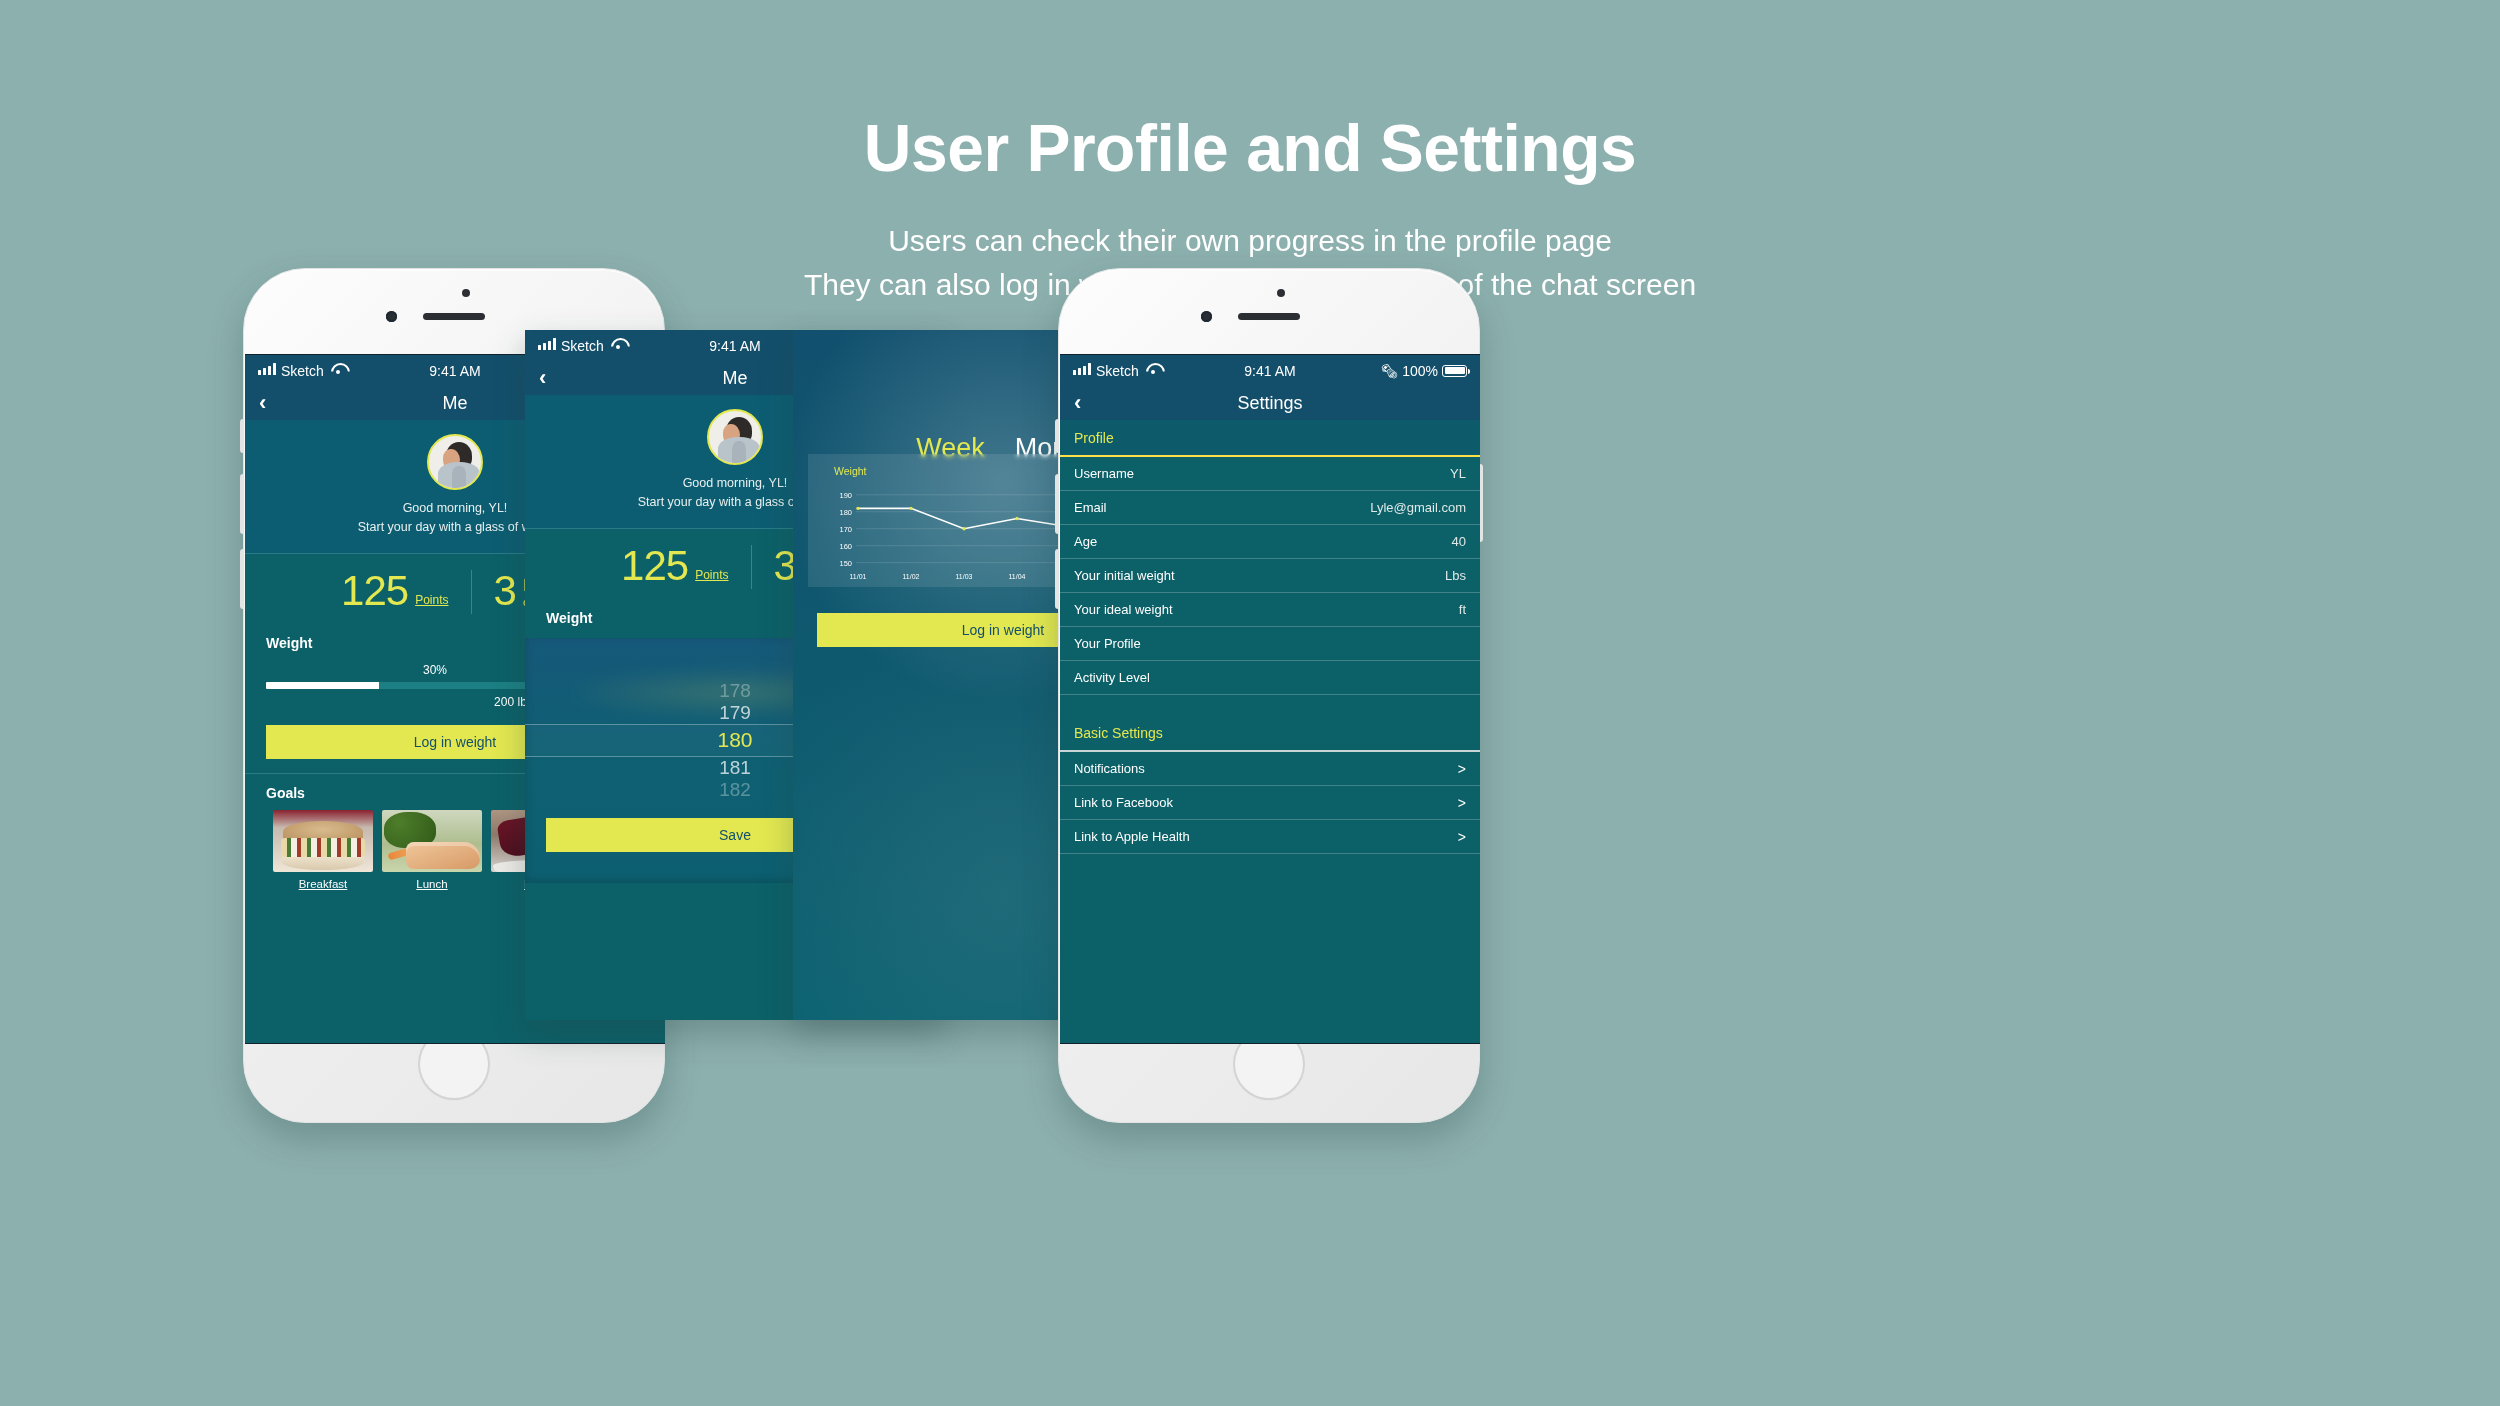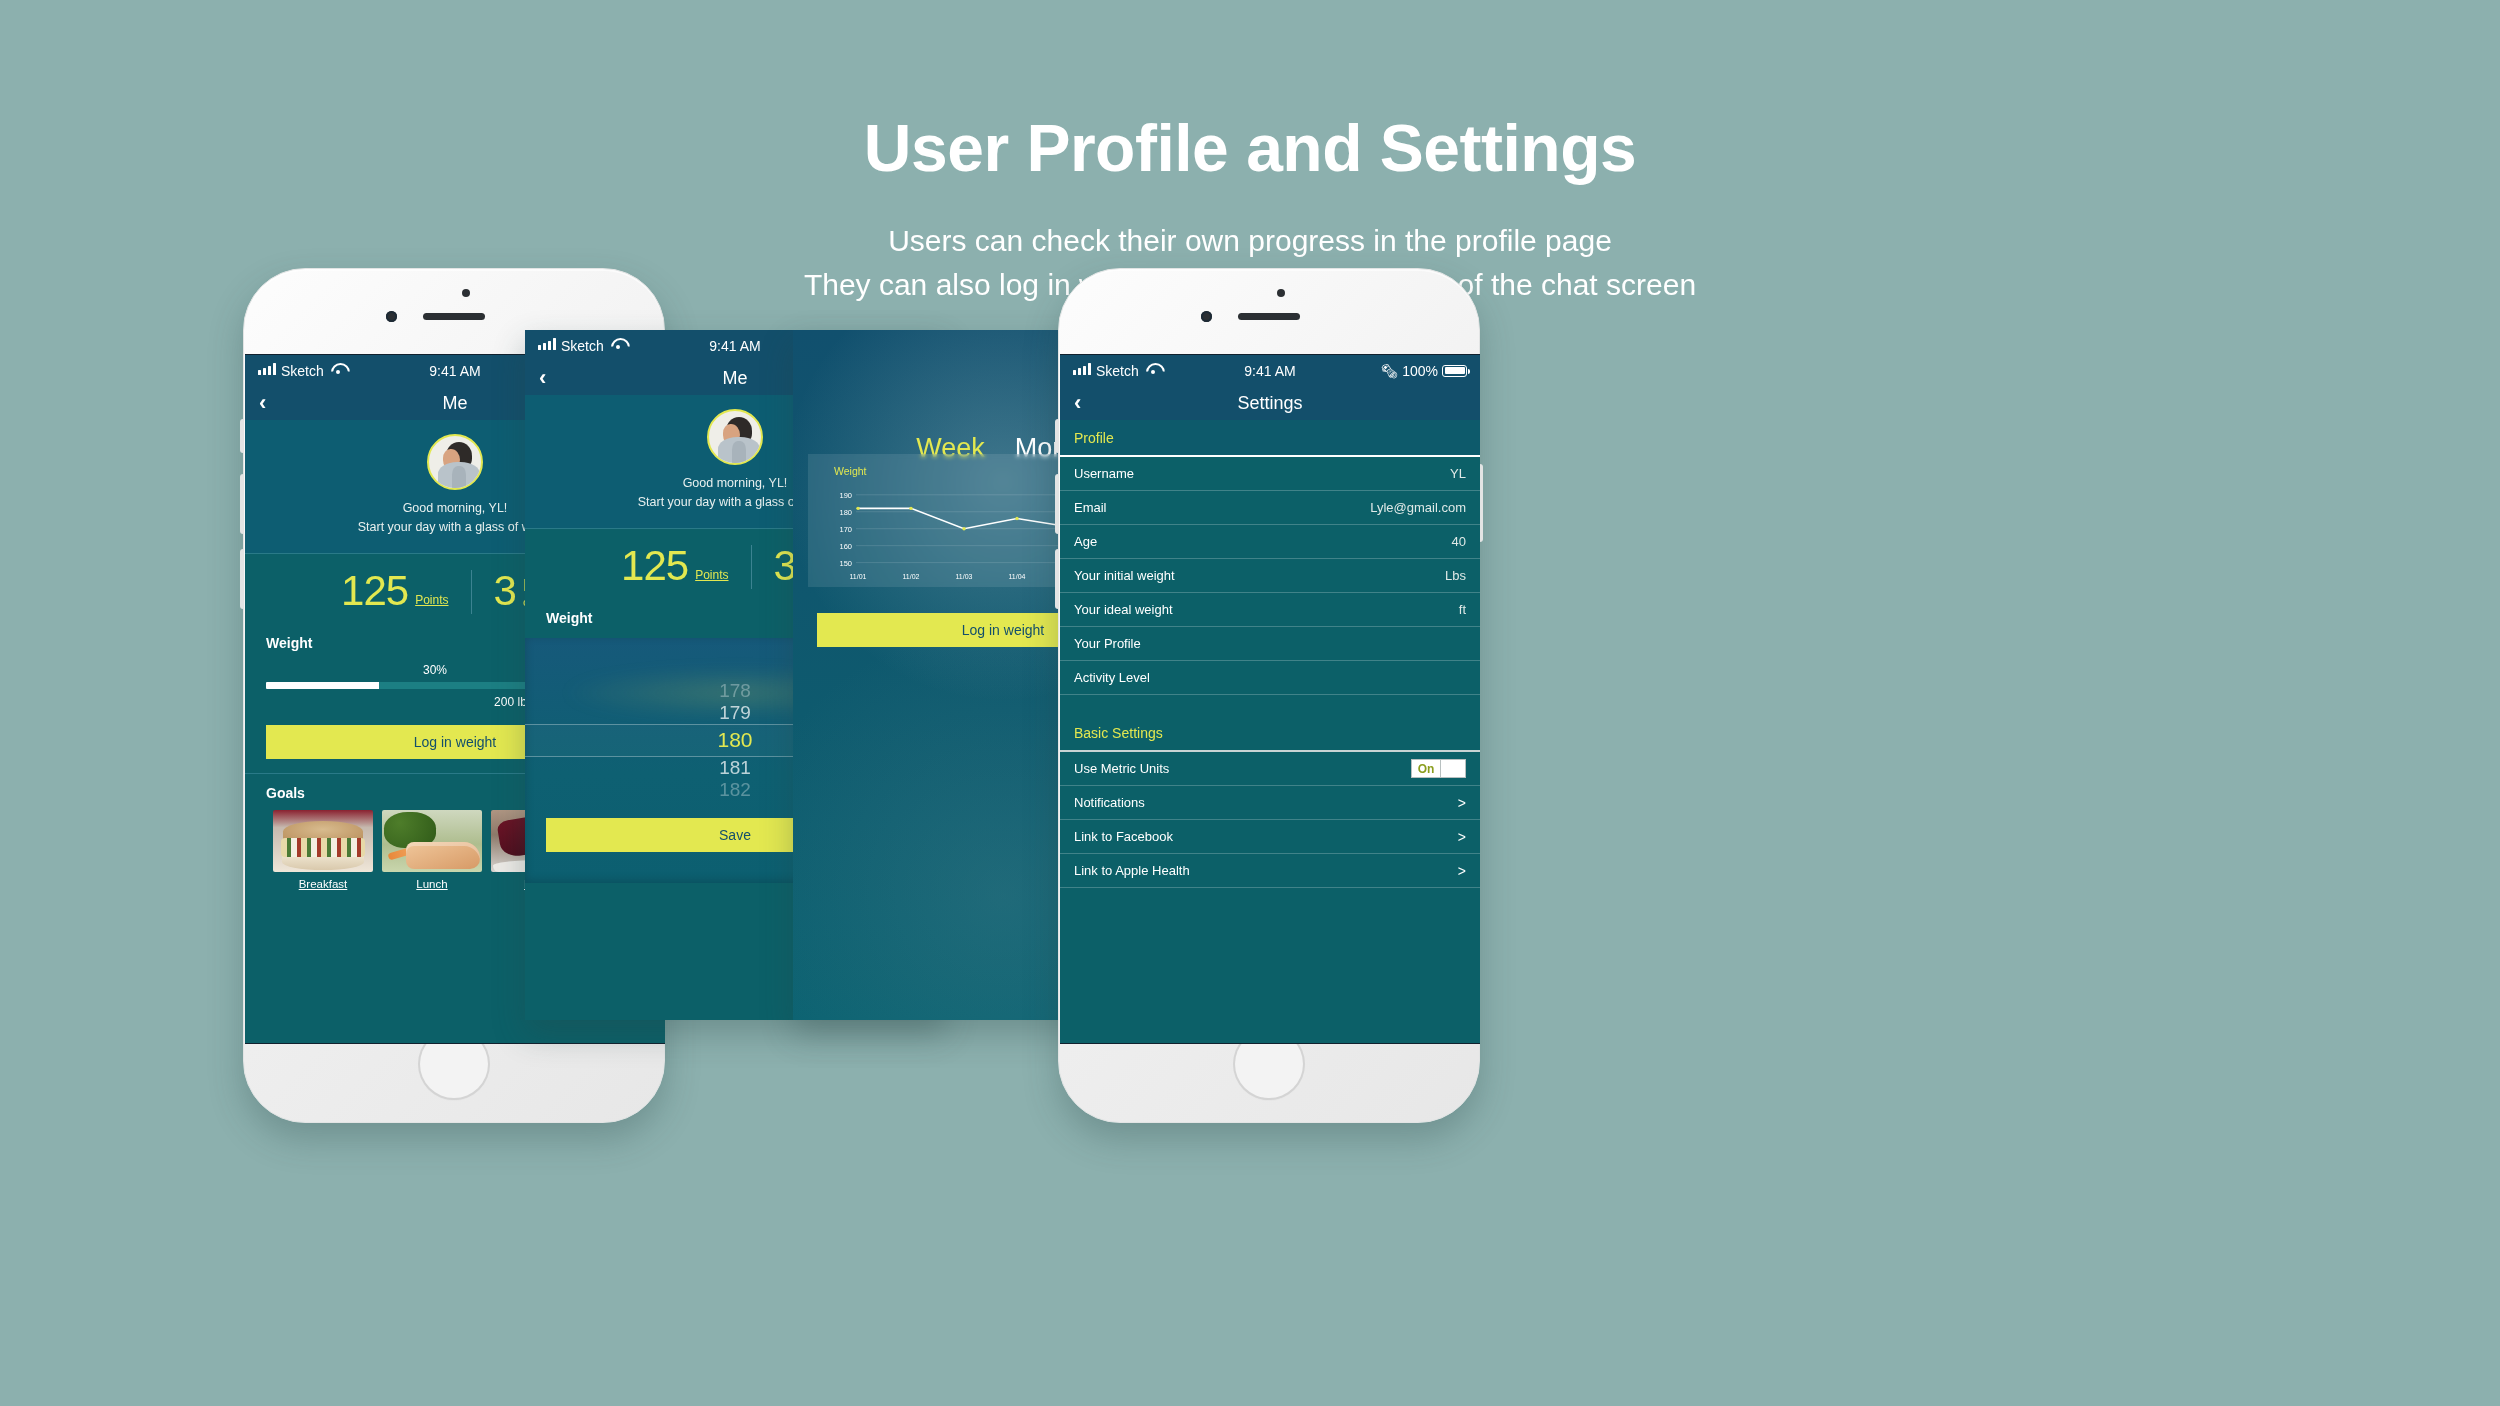--- a/index.html
+++ b/index.html
@@ -231,21 +231,21 @@
   }
   .cs-card{top:124px;}
   .cs-card-ttl{position:absolute;left:26px;top:11px;font-size:10.5px;color:#e3e850;}
   .cs-plot{position:absolute;left:16px;top:28px;width:360px;height:100px;}
   .cs-cta{position:absolute;left:24px;top:283px;width:372px;height:34px;line-height:34px;text-align:center;
     background:#e3e850;color:#134f6b;font-size:14px;border:none;cursor:pointer;
     font-family:"Liberation Sans", sans-serif;}
 
   
   .settings{background:#0c6068;height:calc(100% - 65px);overflow:hidden;}
-  .sec-head{background:#0d5a6b;padding:9px 14px 8px;border-bottom:2px solid #ffffff;}
+  .sec-head{background:#0d5a6b;padding:9px 14px 8px;border-bottom:2px solid #fde047;}
   .sec-head span{color:#e3e850;font-size:14px;}
   .sec-head.second{background:#0c6068;border-bottom:2px solid #c9d4d4;padding-top:13px;}
   .srow{
     display:flex;align-items:center;justify-content:space-between;
     padding:0 14px;height:34px;border-bottom:1px solid rgba(255,255,255,.22);
     cursor:pointer;
   }
   .srow-lbl{color:#fff;font-size:13px;}
   .srow-val{color:#dfe9e7;font-size:13px;}
   .chev{color:#fff;font-size:14px;}
@@ -568,27 +568,20 @@
           <span class="srow-lbl">Activity Level</span>
           <span class="srow-val"></span>
         </div>
 
         <div class="spacer"></div>
 
         <div class="sec-head second">
           <span>Basic Settings</span>
         </div>
         <div class="srow">
-          <span class="srow-lbl">Use Metric Units</span>
-          <span class="toggle">
-            <span class="toggle-on">On</span>
-            <span class="toggle-knob"></span>
-          </span>
-        </div>
-        <div class="srow">
           <span class="srow-lbl">Notifications</span>
           <span class="chev">&gt;</span>
         </div>
         <div class="srow">
           <span class="srow-lbl">Link to Facebook</span>
           <span class="chev">&gt;</span>
         </div>
         <div class="srow">
           <span class="srow-lbl">Link to Apple Health</span>
           <span class="chev">&gt;</span>

